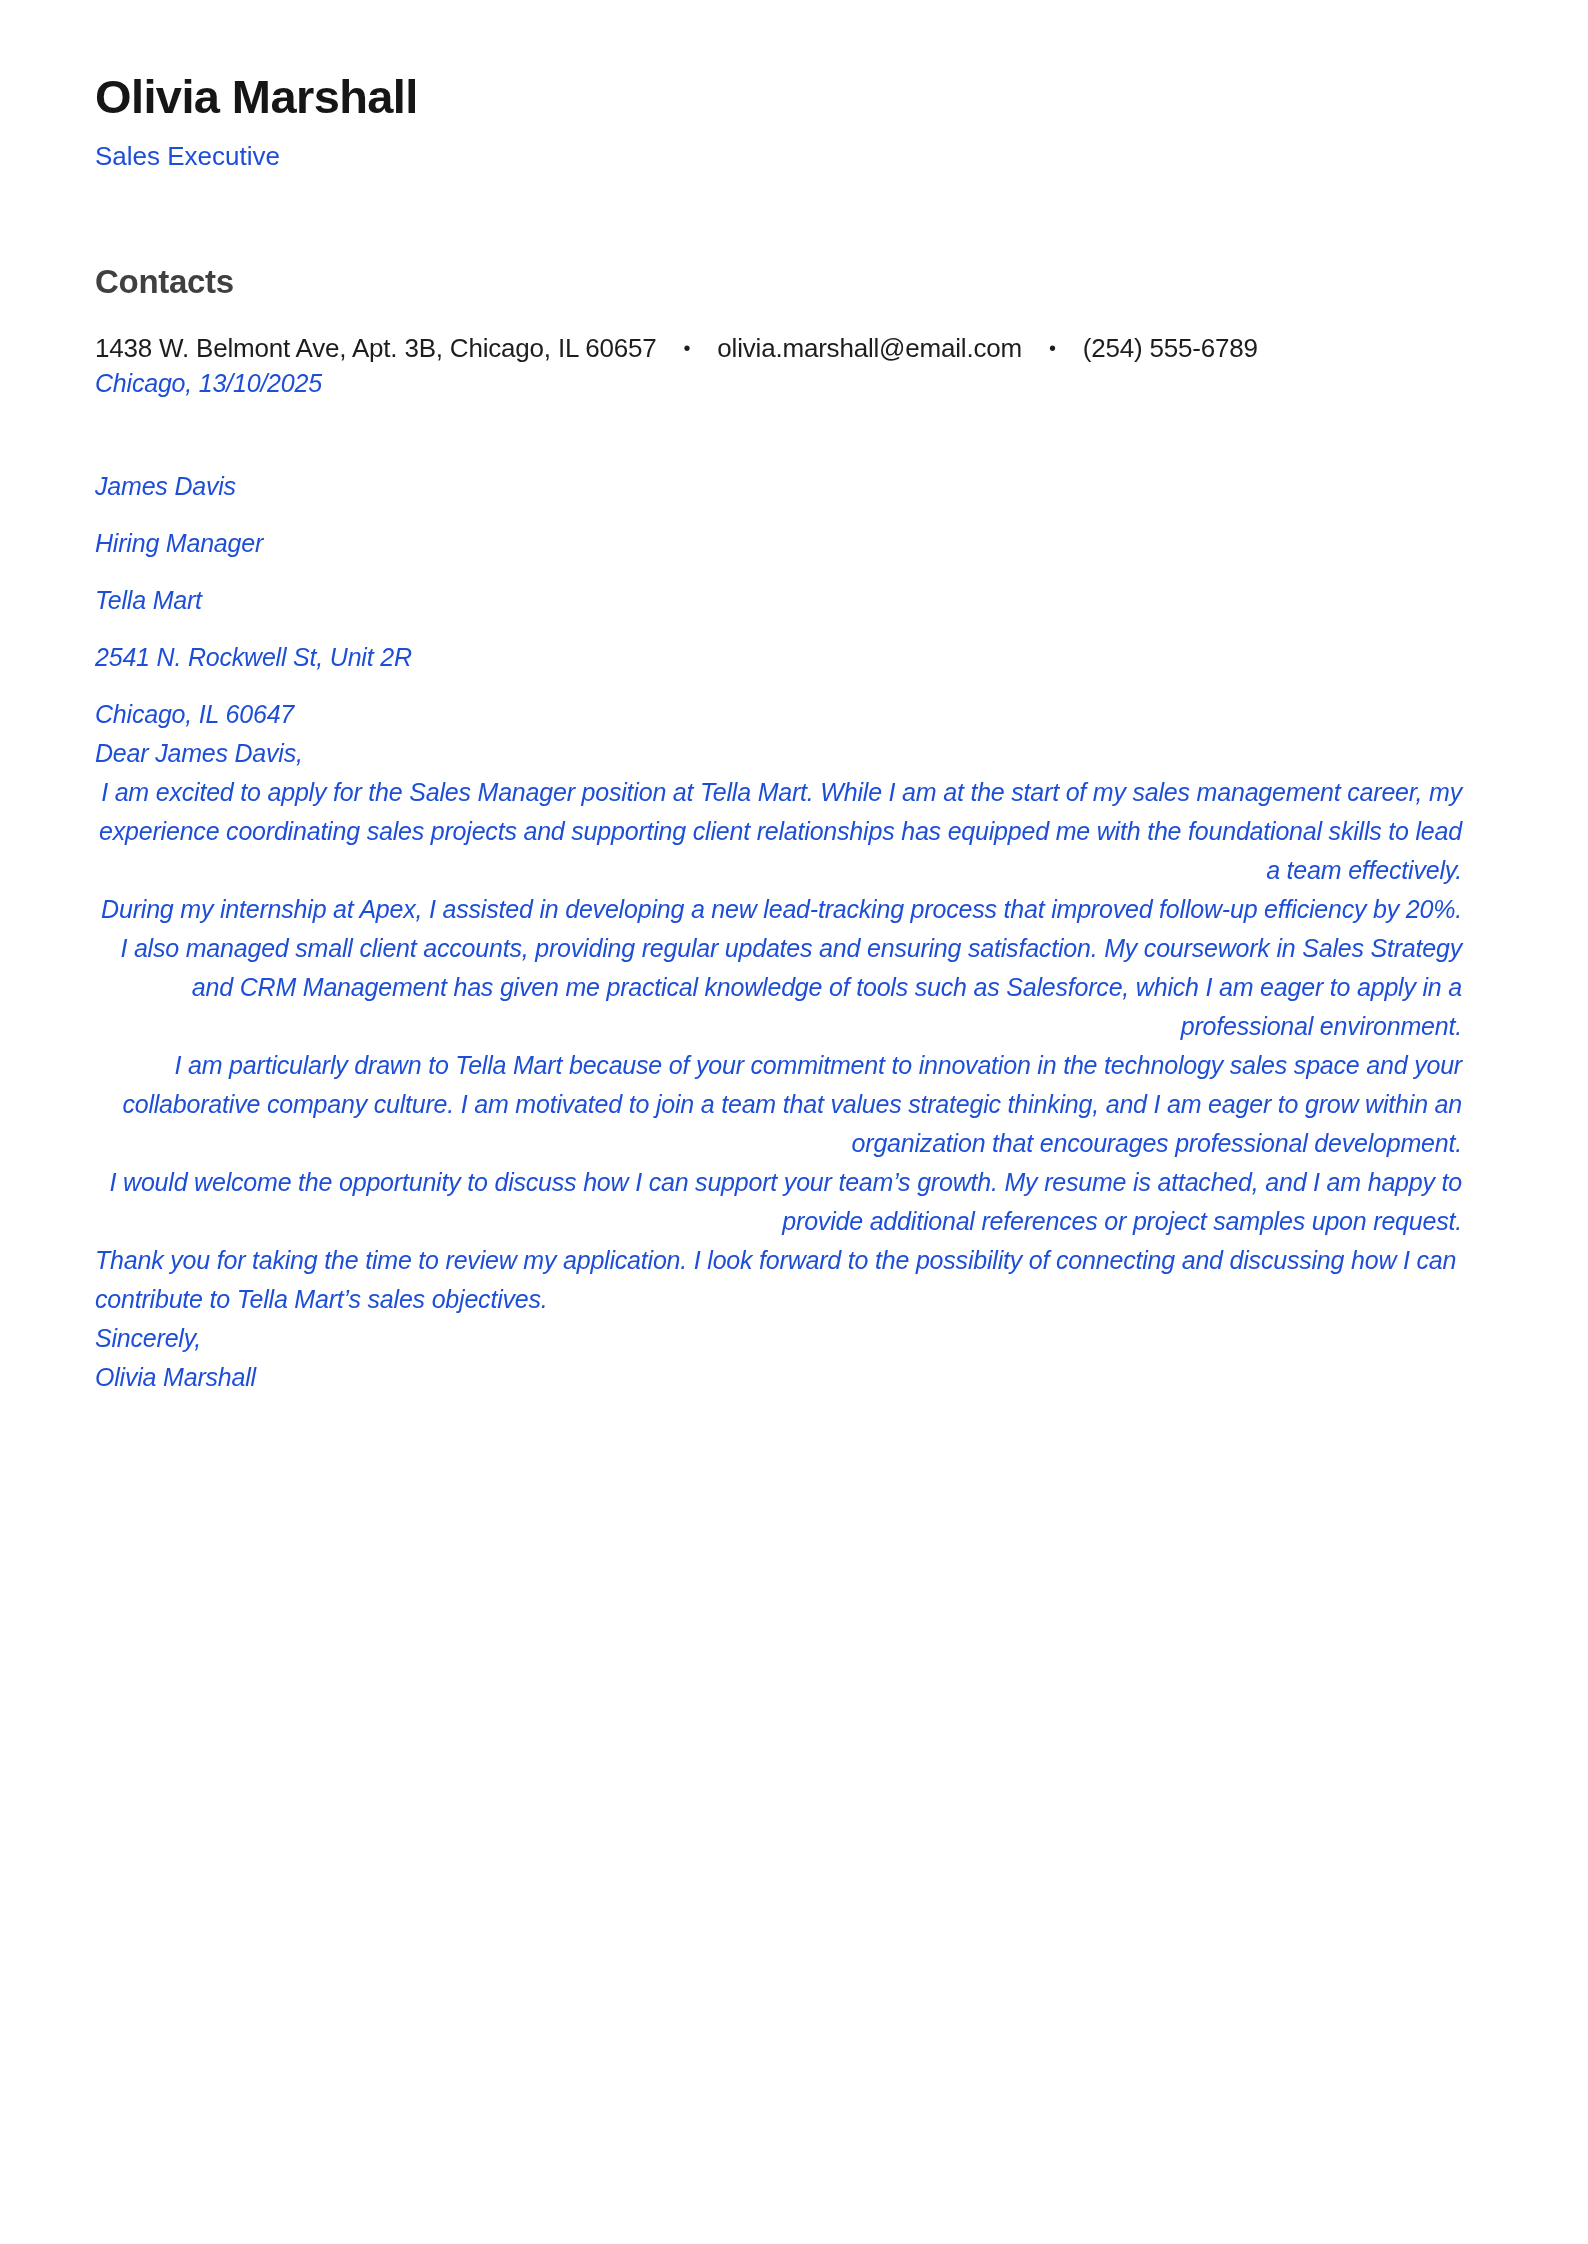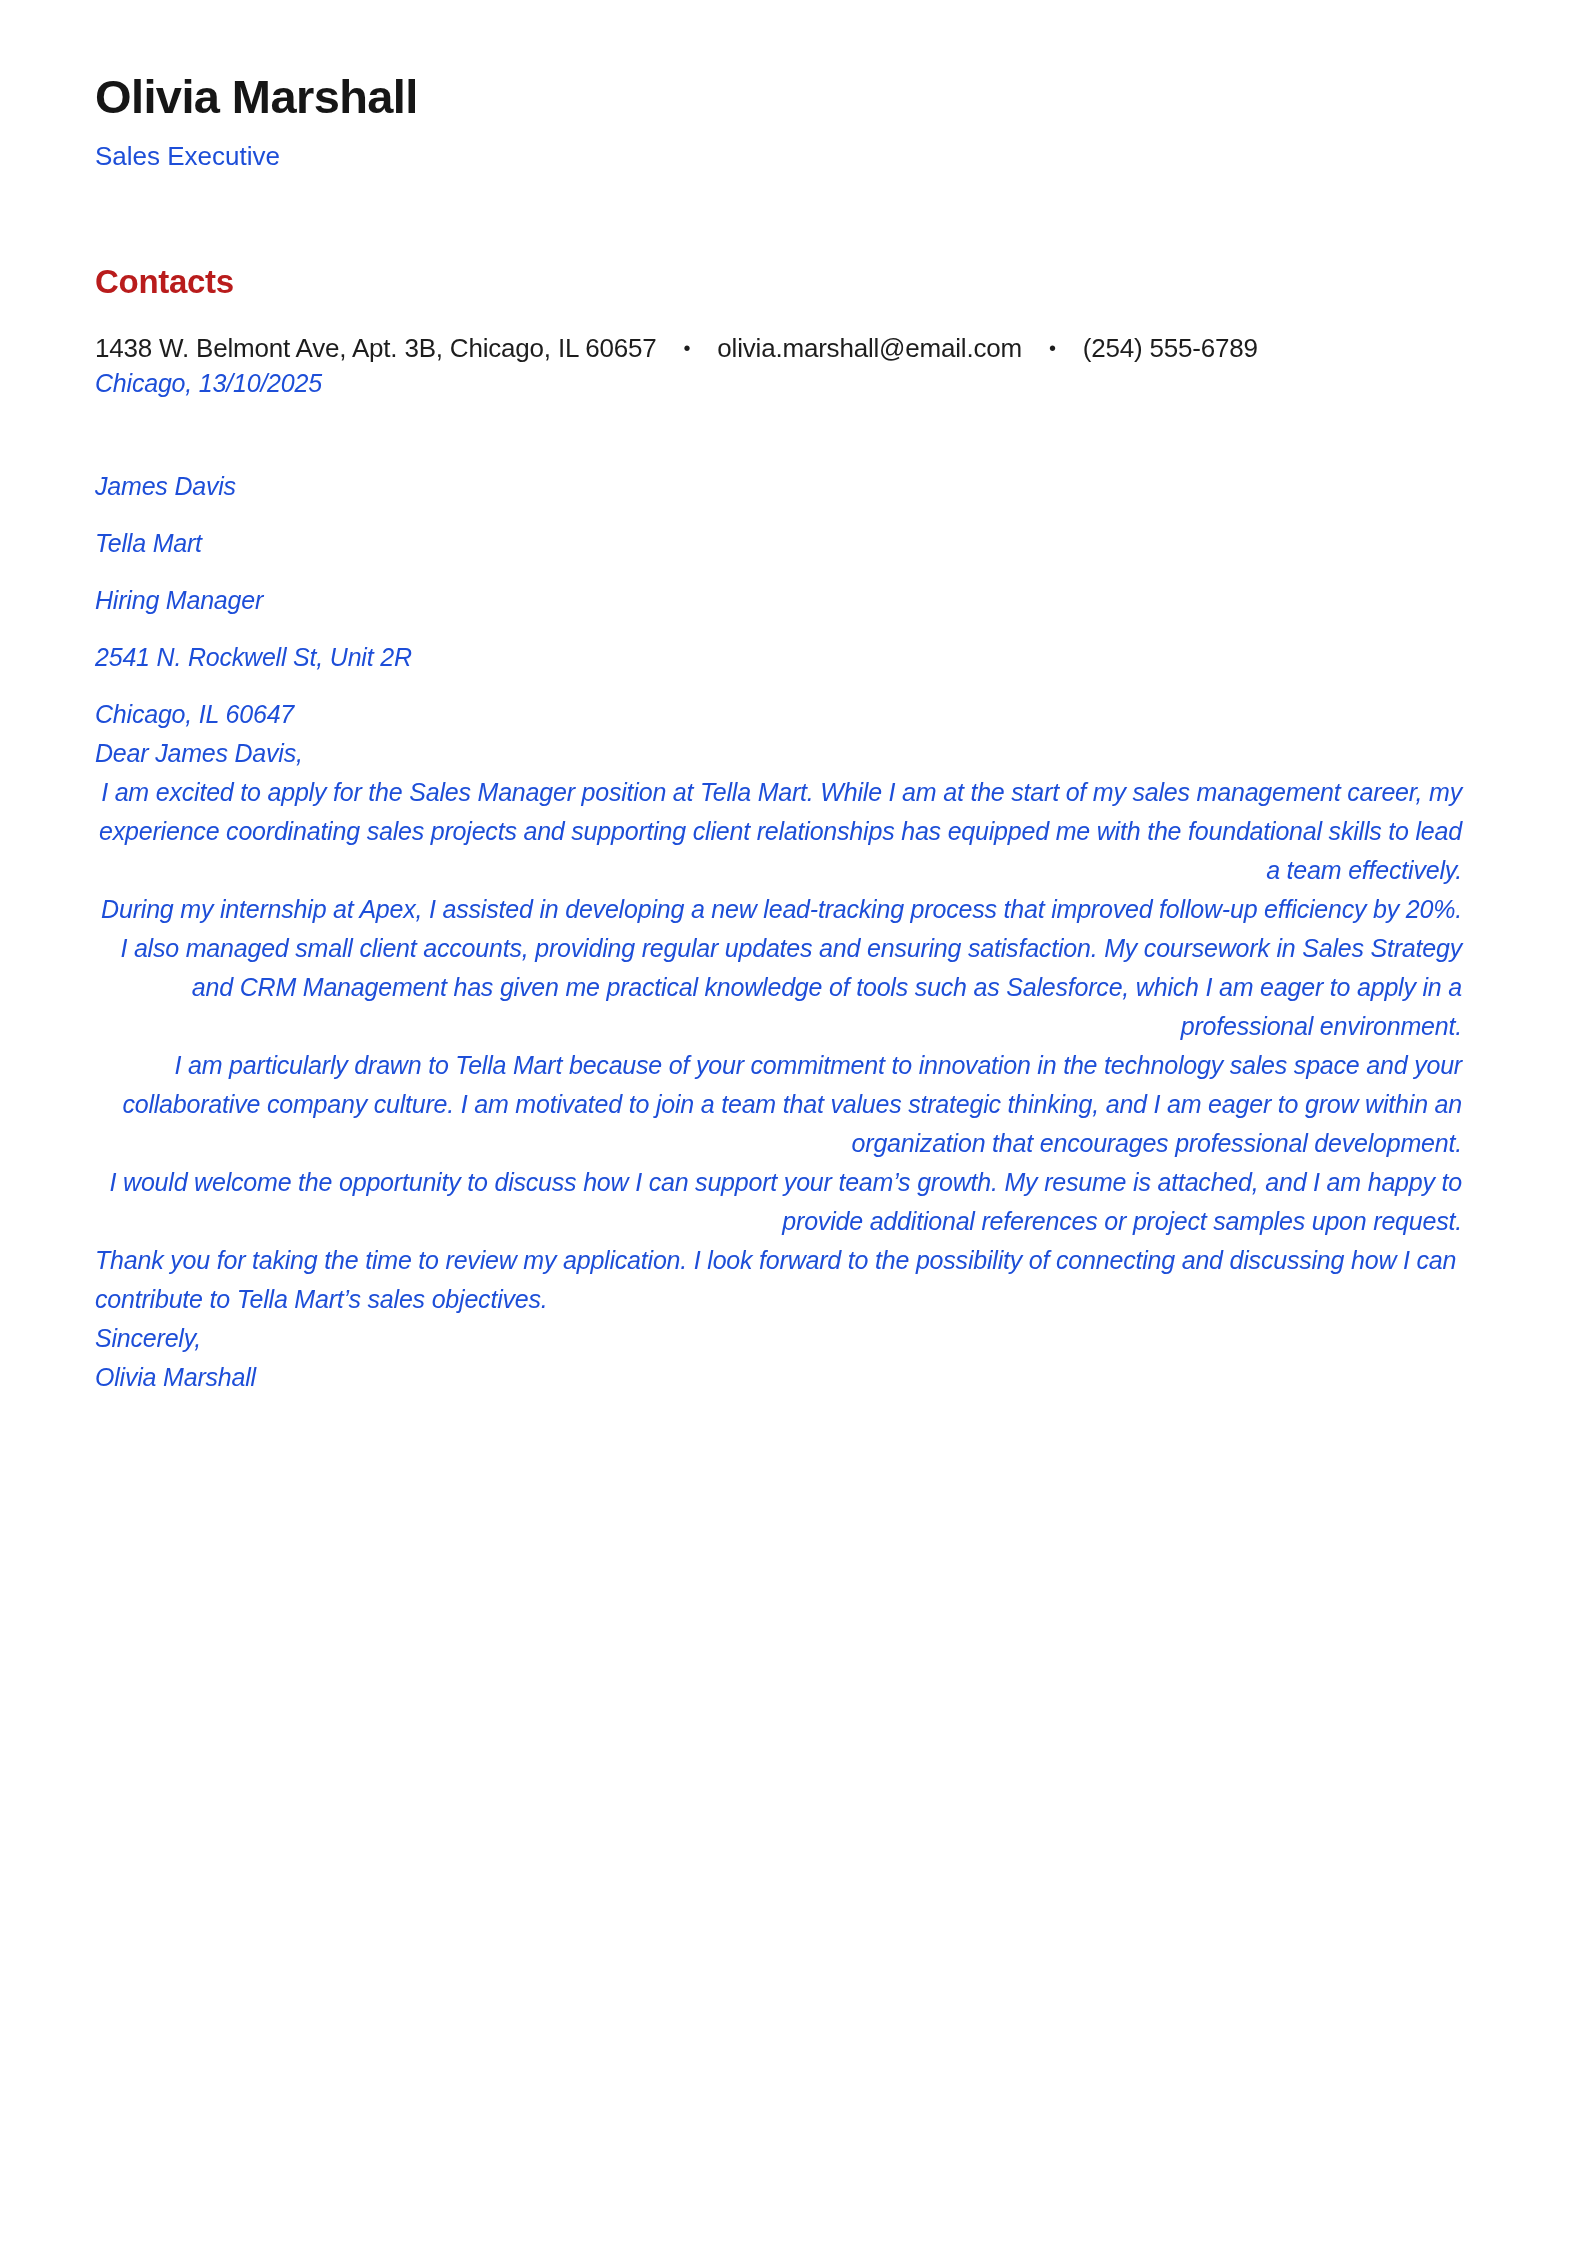--- a/index.html
+++ b/index.html
@@ -37,21 +37,21 @@
     font-weight: 400;
     color: #1d4ed8;
   }
   
   .contacts-heading {
     margin: 90px 0 0 0;
     font-size: 33px;
     line-height: 40px;
     font-weight: 700;
     letter-spacing: -0.3px;
-    color: #b91c1c;
+    color: #404040;
   }
   .contact-line {
     margin-top: 30px;
     display: flex;
     align-items: center;
     font-size: 26px;
     line-height: 32px;
     color: #1d1d1d;
     letter-spacing: -0.2px;
     white-space: nowrap;
@@ -99,22 +99,22 @@
     <span class="dot">•</span>
     <span>(254) 555-6789</span>
   </div>
 
   <div class="letter">
 
     <p class="date-line">Chicago, 13/10/2025</p>
 
     <div class="recipient">
       <p>James Davis</p>
+      <p>Hiring Manager</p>
       <p>Tella Mart</p>
-      <p>Hiring Manager</p>
       <p>2541 N. Rockwell St, Unit 2R</p>
       <p>Chicago, IL 60647</p>
     </div>
 
     <p class="salutation">Dear James Davis,</p>
 
     <p class="para">I am excited to apply for the Sales Manager position at Tella Mart. While I am at the start of my sales management career, my experience coordinating sales projects and supporting client relationships has equipped me with the foundational skills to lead a team effectively.</p>
     <p class="para">During my internship at Apex, I assisted in developing a new lead-tracking process that improved follow-up efficiency by 20%. I also managed small client accounts, providing regular updates and ensuring satisfaction. My coursework in Sales Strategy and CRM Management has given me practical knowledge of tools such as Salesforce, which I am eager to apply in a professional environment.</p>
     <p class="para">I am particularly drawn to Tella Mart because of your commitment to innovation in the technology sales space and your collaborative company culture. I am motivated to join a team that values strategic thinking, and I am eager to grow within an organization that encourages professional development.</p>
     <p class="para">I would welcome the opportunity to discuss how I can support your team’s growth. My resume is attached, and I am happy to provide additional references or project samples upon request.</p>

